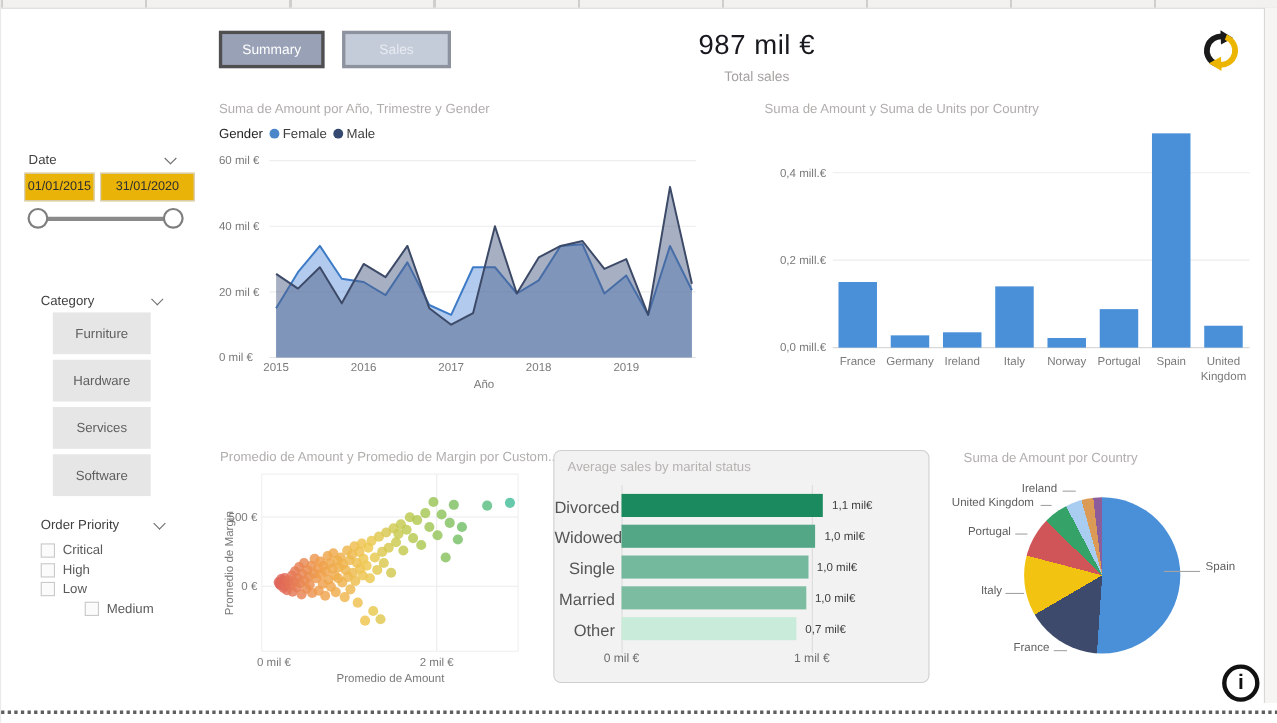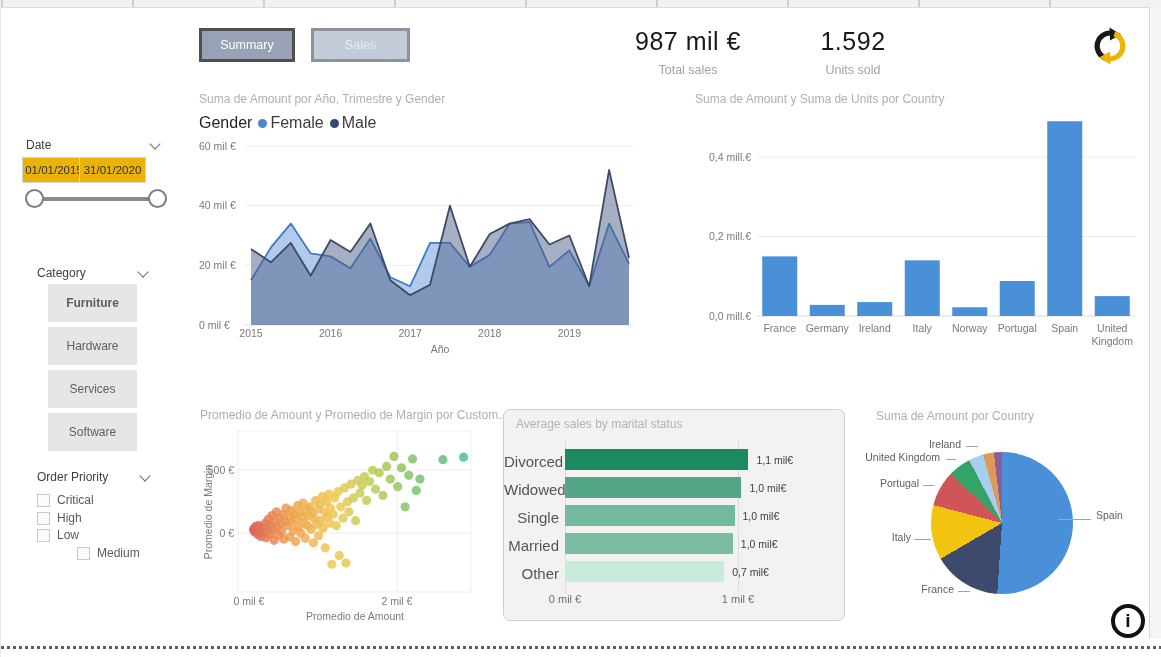--- a/index.html
+++ b/index.html
@@ -33,21 +33,21 @@
   .slider-track{position:absolute;left:33px;top:197px;width:124px;height:4px;background:#8a8a8a;border-radius:2px;}
   .slider-handle{position:absolute;top:189px;width:19px;height:19px;border:2.5px solid #7e7e7e;border-radius:50%;background:#fff;box-sizing:border-box;cursor:pointer;}
   .catbtn{position:absolute;left:47px;width:89px;height:38px;background:#e6e6e6;color:#5f5f5f;font-size:12px;
       display:flex;align-items:center;justify-content:center;cursor:pointer;}
   .cbrow{position:absolute;left:36px;display:flex;align-items:center;cursor:pointer;}
   .cbox{width:13px;height:13px;border:1px solid #c9c9c9;background:#fbfbfb;box-sizing:border-box;margin-right:7px;}
   .cbrow span.cl{font-size:12px;color:#5a5a5a;}
 
   
   .ctitle{position:absolute;font-size:12px;color:#b1afac;white-space:nowrap;}
-  .legend{position:absolute;left:198px;top:114px;font-size:16px;color:#252525;display:flex;align-items:center;gap:6px;}
+  .legend{position:absolute;left:198px;top:114px;font-size:12px;color:#252525;display:flex;align-items:center;gap:6px;}
   .ldot{width:9px;height:9px;border-radius:50%;display:inline-block;}
   .legend .li{display:flex;align-items:center;gap:3px;color:#3d3d3d;justify-content:center;}
   svg{position:absolute;overflow:visible;}
   .svg-area{left:198px;top:140px;}
   .svg-bar{left:680px;top:110px;}
   .svg-scatter{left:198px;top:428px;}
 
   
   .mcard{position:absolute;left:502px;top:409px;width:342px;height:212px;background:#f2f2f2;border:1px solid #cfcfcf;border-radius:7px;box-sizing:border-box;}
   .mtitle{position:absolute;left:12px;top:7px;font-size:12px;color:#b5b3b0;}
@@ -74,43 +74,39 @@
 
   <div class="top-strip"></div>
 
   <div class="navbtn btn-summary" style="background: rgb(153, 161, 182);">Summary</div>
   <div class="navbtn btn-sales" style="background: rgb(197, 204, 217);">Sales</div>
 
   <div class="kpi kpi-total">
     <div class="val">987 mil €</div>
     <div class="lbl">Total sales</div>
   </div>
-  <div class="kpi kpi-units">
-    <div class="val">1.592</div>
-    <div class="lbl">Units sold</div>
-  </div>
 
   <svg class="refresh" viewBox="0 0 40 40">
     <path d="M 15.6 32.2 A 13 13 0 0 1 22.3 7.2" fill="none" stroke-width="5.2" style="stroke: rgb(26, 26, 26);"></path>
     <polygon points="19.5,1.5 31,8.5 20,14.5" style="fill: rgb(26, 26, 26);"></polygon>
     <path d="M 24.4 7.8 A 13 13 0 0 1 17.7 32.8" fill="none" stroke-width="5.2" style="stroke: rgb(236, 181, 0);"></path>
     <polygon points="20.5,38.5 9,31.5 20,25.5" style="fill: rgb(236, 181, 0);"></polygon>
   </svg>
 
   <div class="flabel" style="left:25px;top:138px;">Date</div>
   <span class="chev chev-abs" style="left:150px;top:140px;"></span>
   <input class="dinput" style="left: 21px; width: 64px;" value="01/01/2015">
-  <input class="dinput" style="left: 78px; width: 67px;" value="31/01/2020">
+  <input class="dinput" style="left: 90px; width: 86px;" value="31/01/2020">
   <div class="slider-track"></div>
   <div class="slider-handle" style="left:24px;"></div>
   <div class="slider-handle" style="left:147px;"></div>
 
   <div class="flabel" style="left:36px;top:266px;">Category</div>
   <span class="chev chev-abs" style="left:138px;top:268px;"></span>
-  <div class="catbtn" style="top:284px;font-weight:bold;">Furniture</div>
+  <div class="catbtn" style="top:284px;">Furniture</div>
   <div class="catbtn" style="top:327px;">Hardware</div>
   <div class="catbtn" style="top:370px;">Services</div>
   <div class="catbtn" style="top:413px;">Software</div>
 
   <div class="flabel" style="left:36px;top:470px;">Order Priority</div>
   <span class="chev chev-abs" style="left:140px;top:472px;"></span>
   <div class="cbrow" style="top:493px;">
     <span class="cbox"></span>
     <span class="cl">Critical</span>
   </div>

